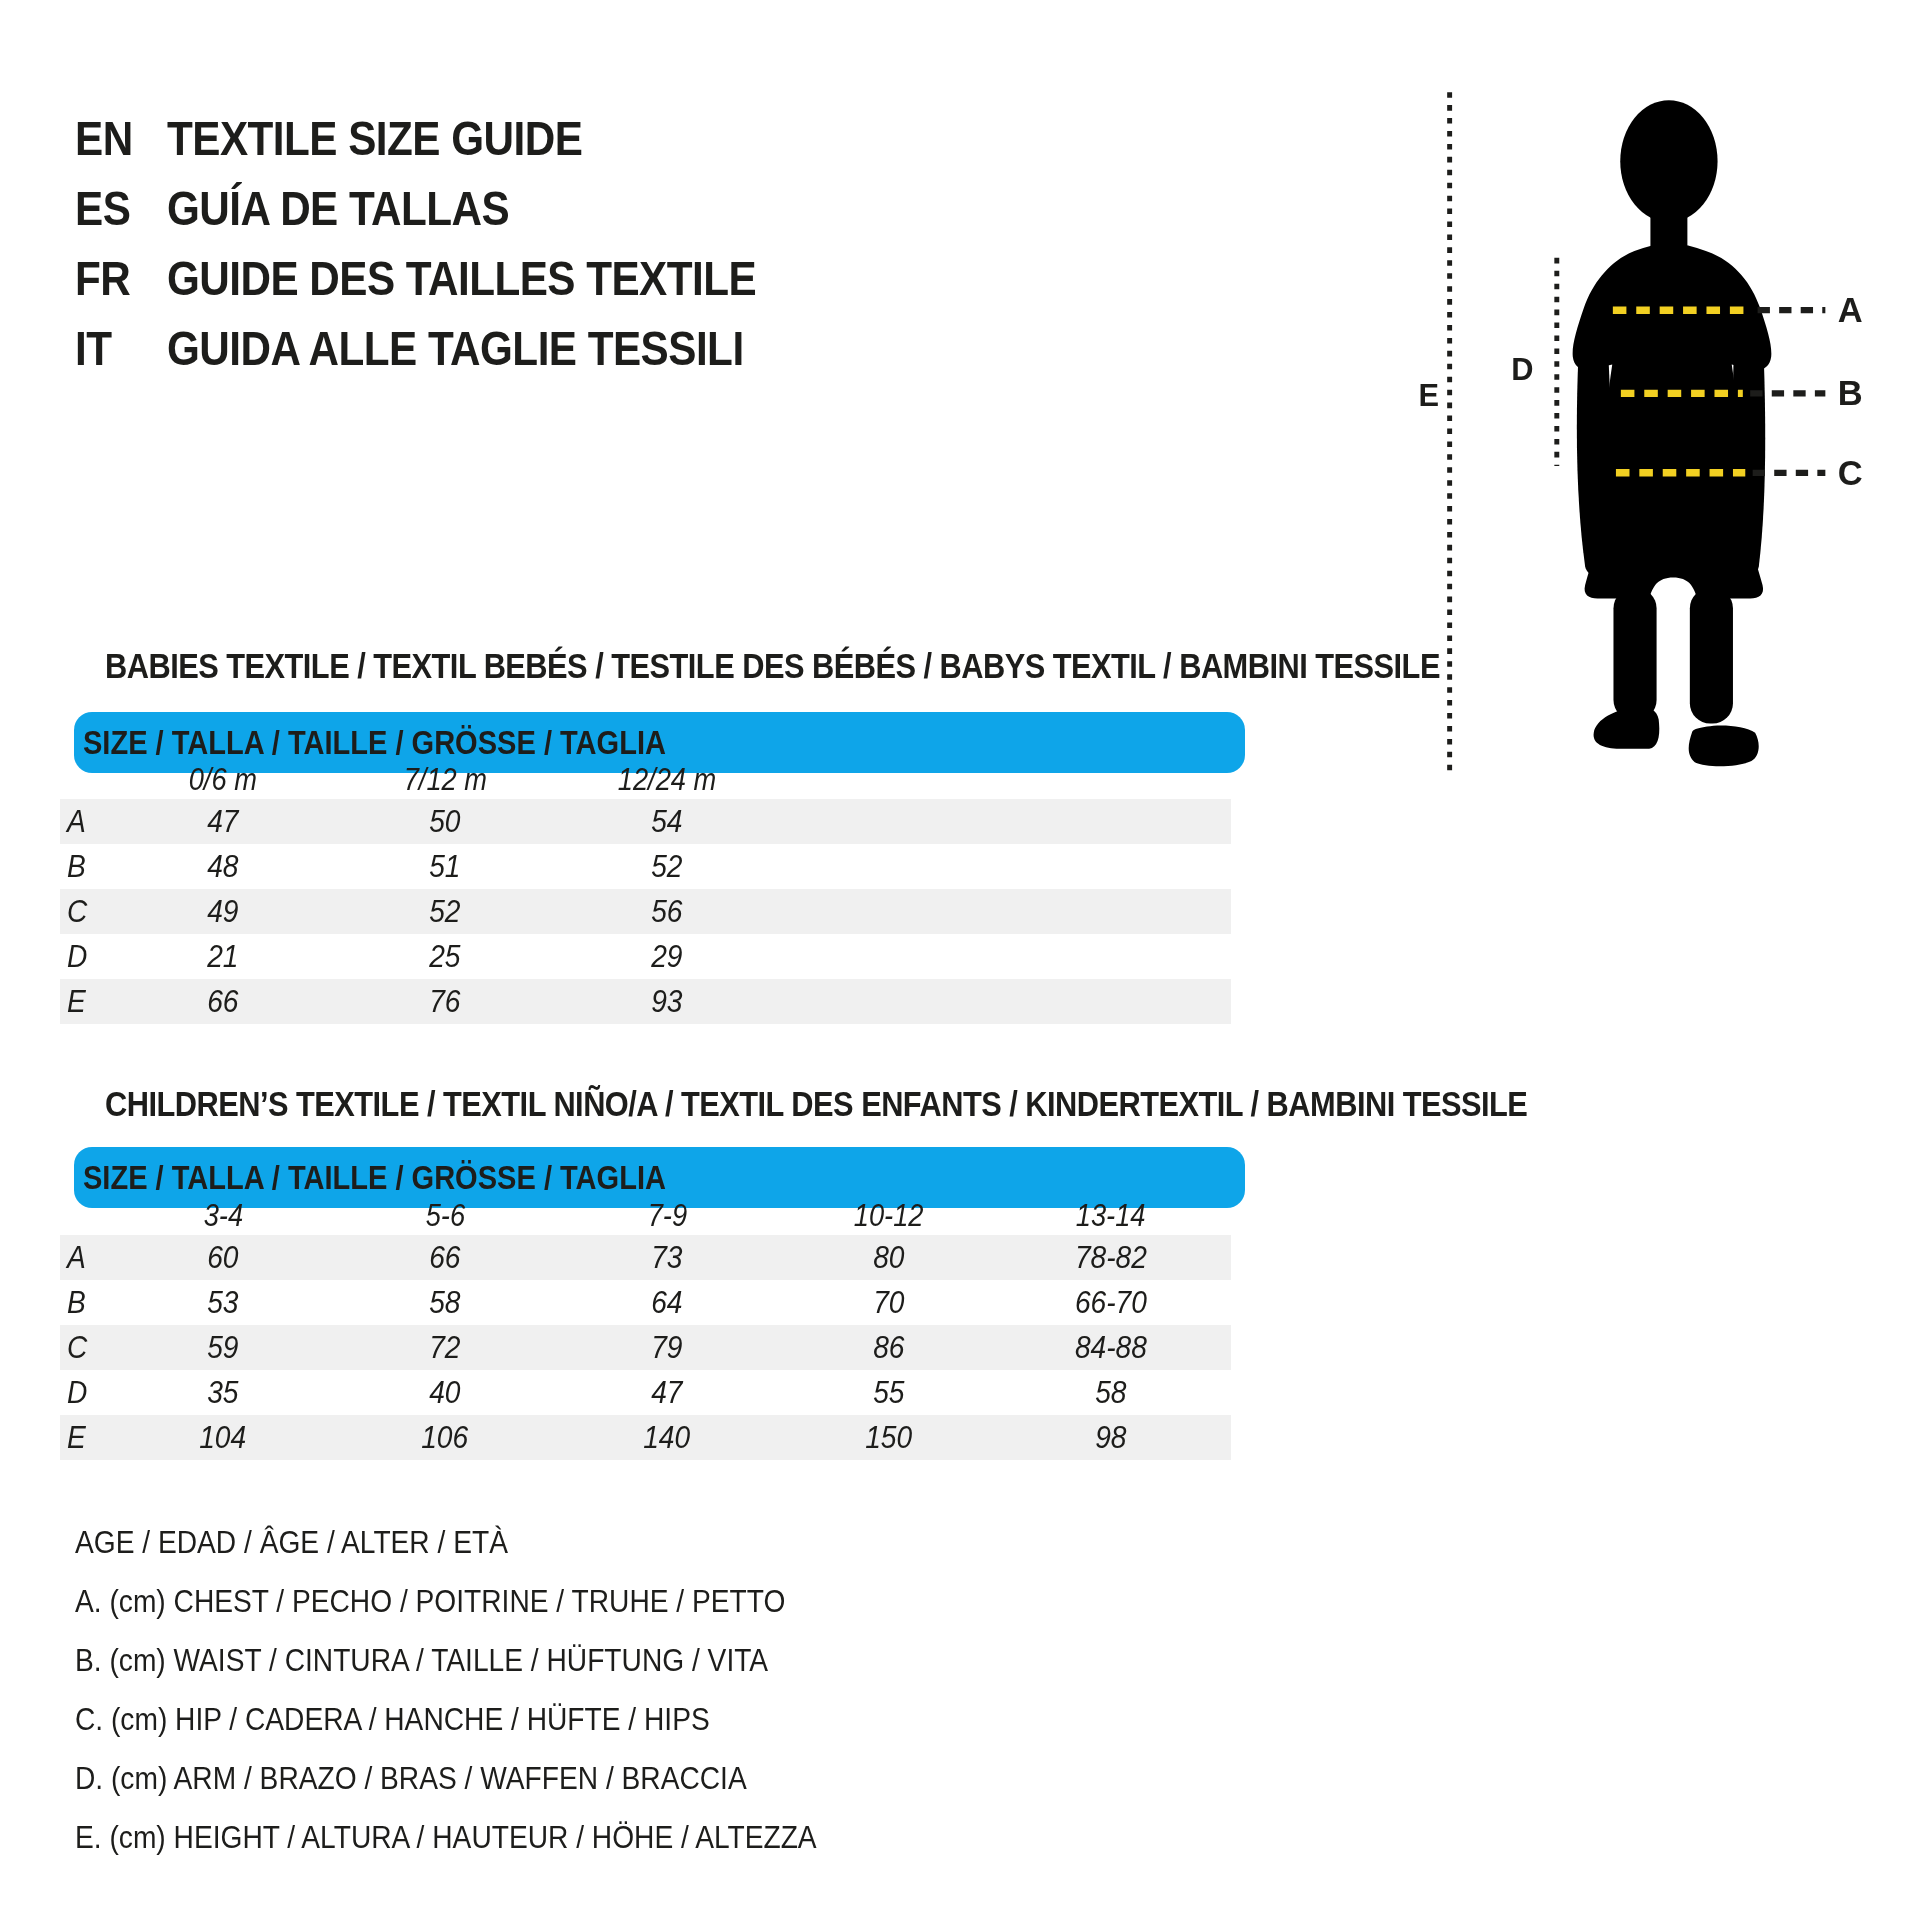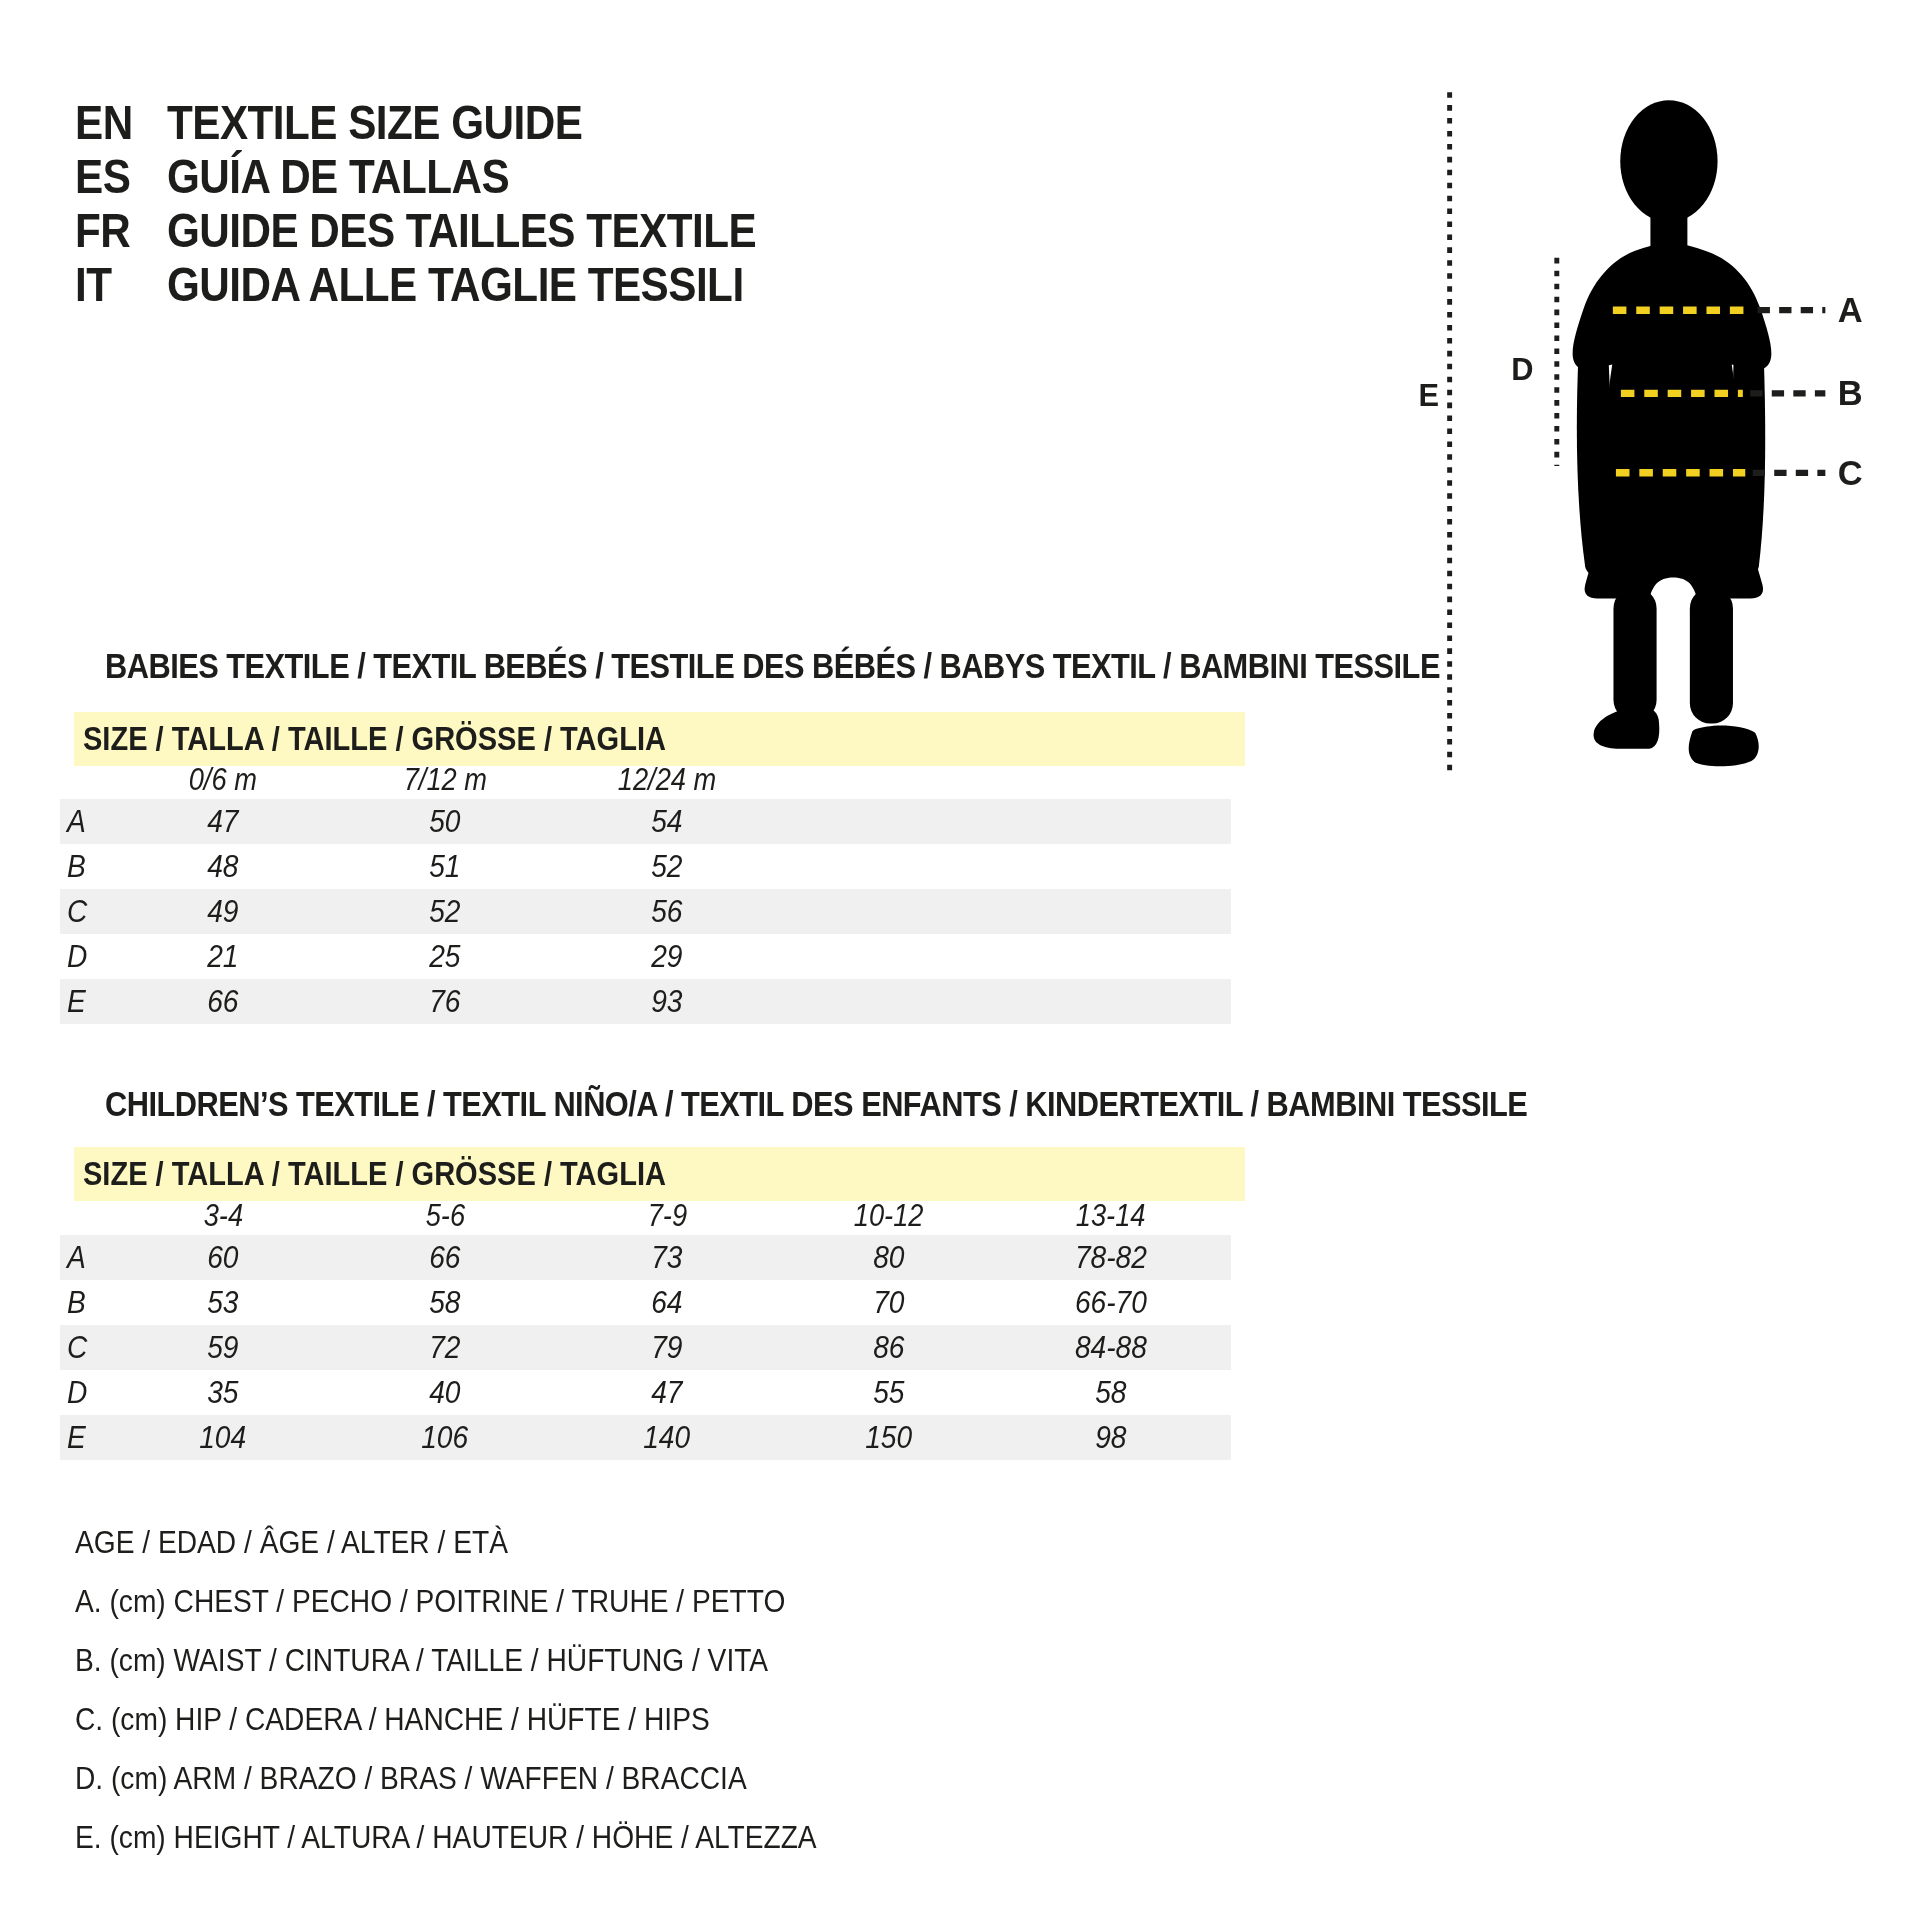--- a/index.html
+++ b/index.html
@@ -6,33 +6,33 @@
   .page{
     position:relative;width:1926px;height:1926px;background:#ffffff;
     color:#1d1d1b;font-family:"Liberation Sans",sans-serif;overflow:hidden;
   }
   
   .cx{display:inline-block;transform:scaleX(.88);transform-origin:0 50%;white-space:nowrap;}
   .cxc{display:inline-block;transform:scaleX(.88);transform-origin:50% 50%;white-space:nowrap;}
 
   
   .langs{position:absolute;left:75px;top:95px;}
-  .lang-row{display:flex;align-items:center;height:54px;font-size:48px;font-weight:700;letter-spacing:-0.6px;}
+  .lang-row{display:flex;align-items:center;height:54px;font-size:48px;font-weight:700;letter-spacing:-0.6px;margin-top:16px;}
   .lang-code{flex:0 0 92px;}
 
   
   .section-title{position:absolute;left:74px;font-size:35px;font-weight:700;letter-spacing:-0.6px;margin-left:31px;}
   #babies-title{top:646px;}
   #children-title{top:1084px;}
 
   
   .sizebar{
-    position:absolute;left:74px;width:1171px;height:54px;background:#fef9c3;
+    position:absolute;left:74px;width:1171px;height:61px;background:#0ea5e9;
     display:flex;align-items:center;padding-left:8.6px;box-sizing:border-box;
-    font-size:33px;font-weight:700;
+    font-size:33px;font-weight:700;border-radius:18px;
   }
   #babies-bar{top:712px;}
   #children-bar{top:1147px;}
 
   
   .thead,.trow{
     position:absolute;left:60px;width:1171px;
     display:grid;grid-template-columns:52px repeat(5,222px);align-items:center;font-style:italic;
   }
   .thead{height:38px;font-size:31px;font-weight:400;}

